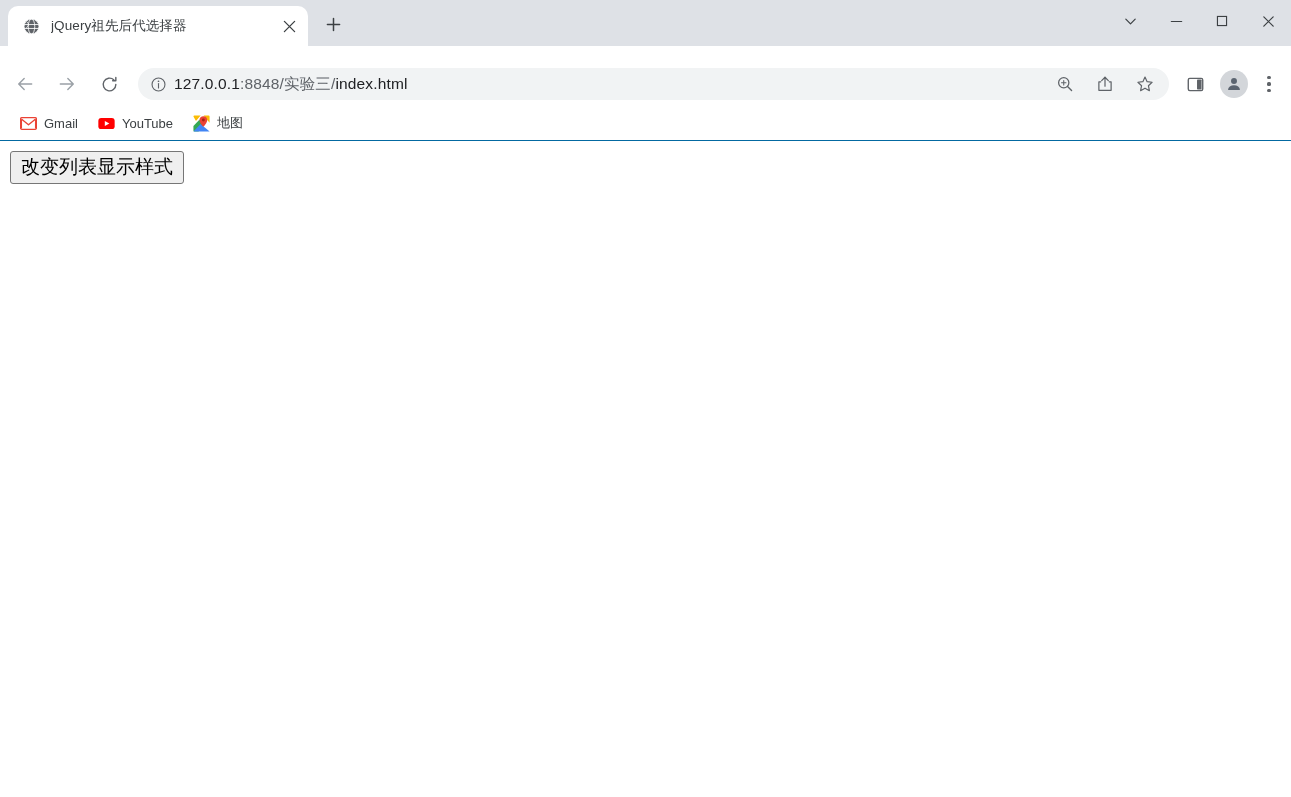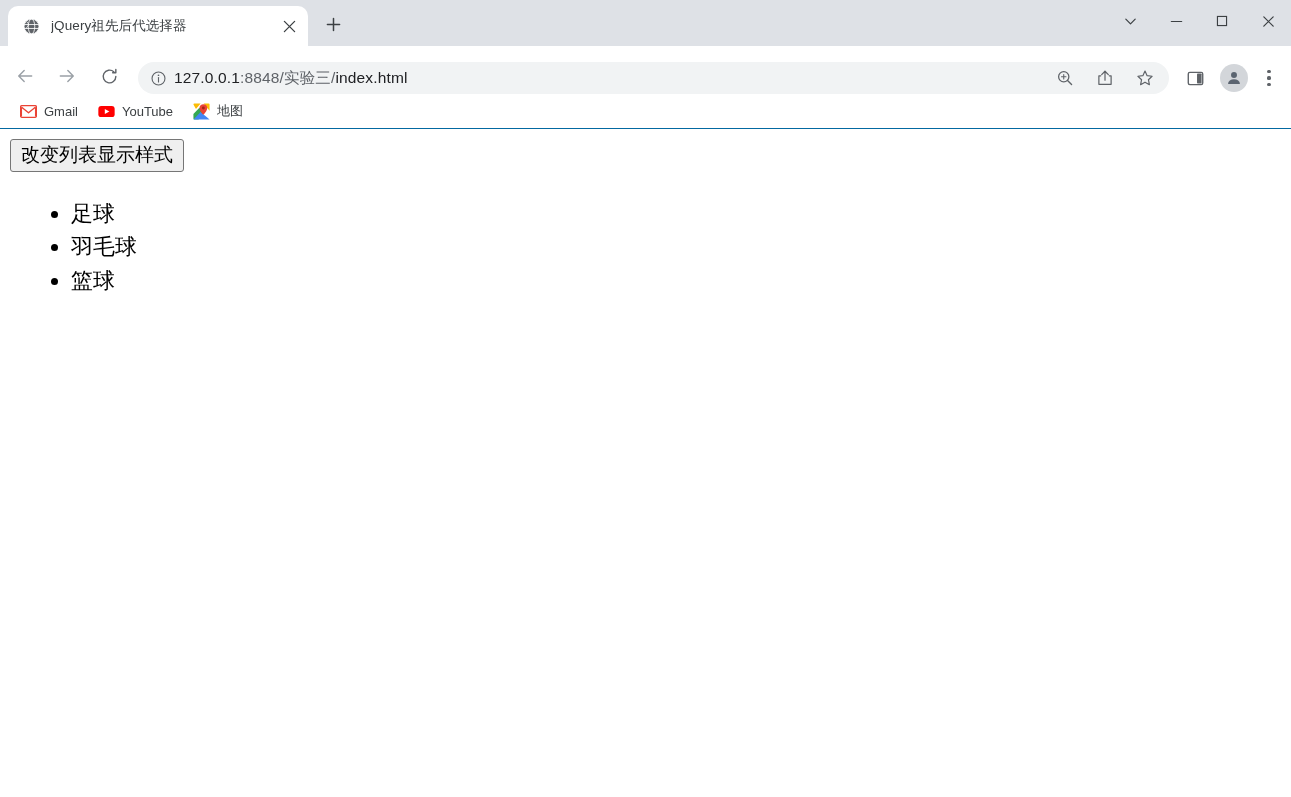--- a/index.html
+++ b/index.html
@@ -98,22 +98,22 @@
     display: flex;
     align-items: center;
     justify-content: center;
   }
 
   
   .toolbar {
     height: 44px;
     background: #ffffff;
     display: flex;
-    align-items: flex-end;
-    padding: 4px 8px 0 4px;
+    align-items: center;
+    padding: 16px 8px 0 4px;
     flex: 0 0 auto;
     position: relative;
   }
   .navbtn {
     width: 36px;
     height: 36px;
     margin: 0 3px;
     display: flex;
     align-items: center;
     justify-content: center;
@@ -444,21 +444,16 @@
           <circle cx="12.2" cy="5.9" r="1.7" fill="#A52714"></circle>
         </svg>
       </span>
       <span class="bm-label">地图</span>
     </div>
   </div>
 
   <div class="viewport">
     <div class="page">
       <button class="change-btn">改变列表显示样式</button>
-      <ul class="sports">
-        <li>足球</li>
-        <li>羽毛球</li>
-        <li>篮球</li>
-      </ul>
     </div>
   </div>
 
 </div>
 
 </body></html>

